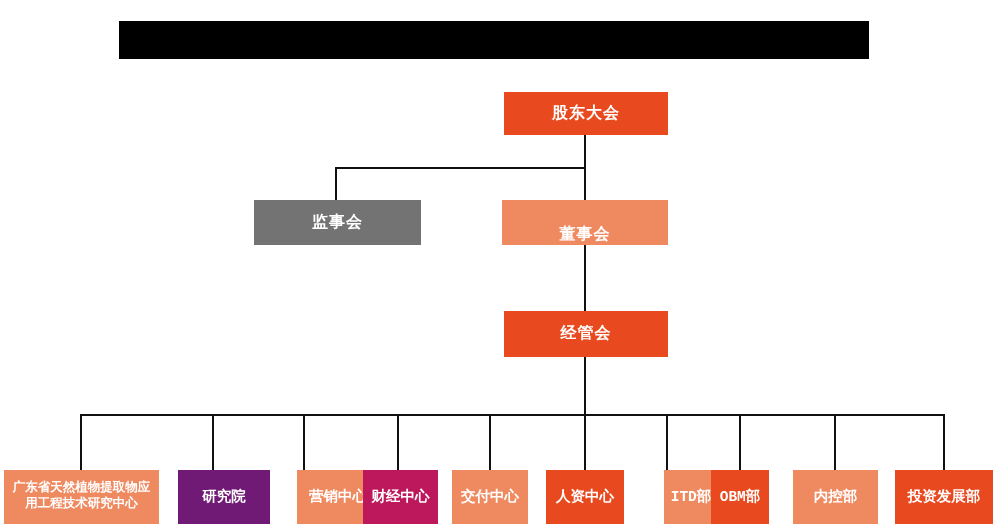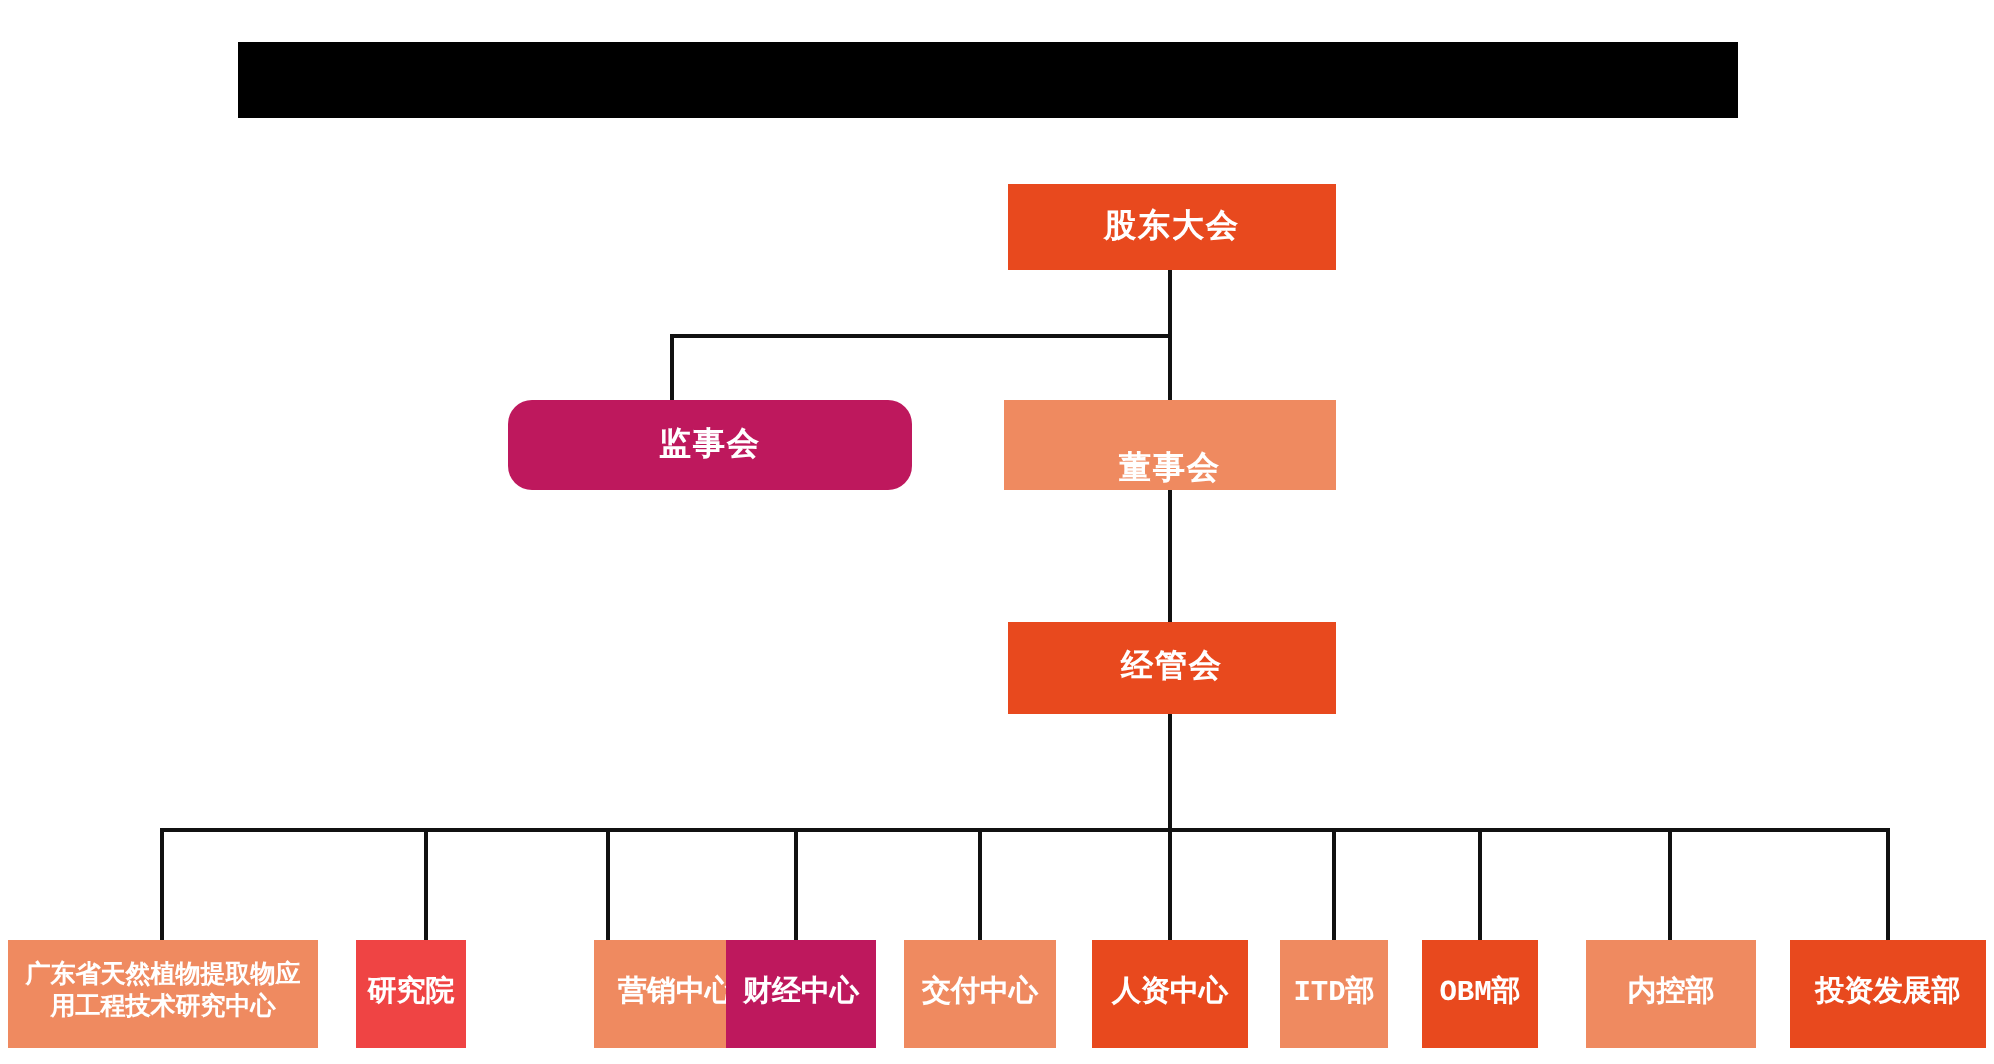--- a/index.html
+++ b/index.html
@@ -67,50 +67,50 @@
     <div class="line" style="left: 666px; top: 414px; width: 2px; height: 56px; background-color: rgb(17, 17, 17);"></div>
     <div class="line" style="left: 739px; top: 414px; width: 2px; height: 56px; background-color: rgb(17, 17, 17);"></div>
     <div class="line" style="left: 834px; top: 414px; width: 2px; height: 56px; background-color: rgb(17, 17, 17);"></div>
     <div class="line" style="left: 943px; top: 414px; width: 2px; height: 56px; background-color: rgb(17, 17, 17);"></div>
   </div>
 
   <div class="node lvl" style="left: 504px; top: 92px; width: 164px; height: 43px; background-color: rgb(232, 73, 30);">
     <span class="node-label">股东大会</span>
   </div>
 
-  <div class="node lvl" style="left: 254px; top: 200px; width: 202px; height: 45px; background-color: #be185d; border-radius: 12px;">
+  <div class="node lvl" style="left: 254px; top: 200px; width: 167px; height: 45px; background-color: #737373;">
     <span class="node-label">监事会</span>
   </div>
   <div class="node lvl" style="left: 502px; top: 200px; width: 166px; height: 45px; background-color: rgb(239, 138, 96); align-items: flex-end;">
     <span class="node-label">董事会</span>
   </div>
 
   <div class="node lvl" style="left: 504px; top: 311px; width: 164px; height: 46px; background-color: rgb(232, 73, 30);">
     <span class="node-label">经管会</span>
   </div>
 
   <div class="node dept dept-long" style="left: 4px; top: 470px; width: 155px; height: 54px; background-color: rgb(239, 138, 96);">
     <span class="node-label">广东省天然植物提取物应用工程技术研究中心</span>
   </div>
-  <div class="node dept" style="left: 178px; top: 470px; width: 55px; height: 54px; background-color: #ef4444;">
+  <div class="node dept" style="left: 178px; top: 470px; width: 92px; height: 54px; background-color: #701a75;">
     <span class="node-label">研究院</span>
   </div>
   <div class="node dept" style="left: 263px; top: 470px; width: 82px; height: 54px; background-color: rgb(239, 138, 96); margin-left: 34px;">
     <span class="node-label">营销中心</span>
   </div>
   <div class="node dept" style="left: 363px; top: 470px; width: 75px; height: 54px; background-color: #be185d;">
     <span class="node-label">财经中心</span>
   </div>
   <div class="node dept" style="left: 452px; top: 470px; width: 76px; height: 54px; background-color: rgb(239, 138, 96);">
     <span class="node-label">交付中心</span>
   </div>
   <div class="node dept" style="left: 546px; top: 470px; width: 78px; height: 54px; background-color: rgb(232, 73, 30);">
     <span class="node-label">人资中心</span>
   </div>
-  <div class="node dept" style="left: 640px; top: 470px; width: 54px; height: 54px; background-color: rgb(239, 138, 96);">
+  <div class="node dept" style="left: 664px; top: 470px; width: 54px; height: 54px; background-color: rgb(239, 138, 96);">
     <span class="node-label">ITD部</span>
   </div>
   <div class="node dept" style="left: 711px; top: 470px; width: 58px; height: 54px; background-color: rgb(232, 73, 30);">
     <span class="node-label">OBM部</span>
   </div>
   <div class="node dept" style="left: 793px; top: 470px; width: 85px; height: 54px; background-color: rgb(239, 138, 96);">
     <span class="node-label">内控部</span>
   </div>
   <div class="node dept" style="left: 895px; top: 470px; width: 98px; height: 54px; background-color: rgb(232, 73, 30);">
     <span class="node-label">投资发展部</span>

